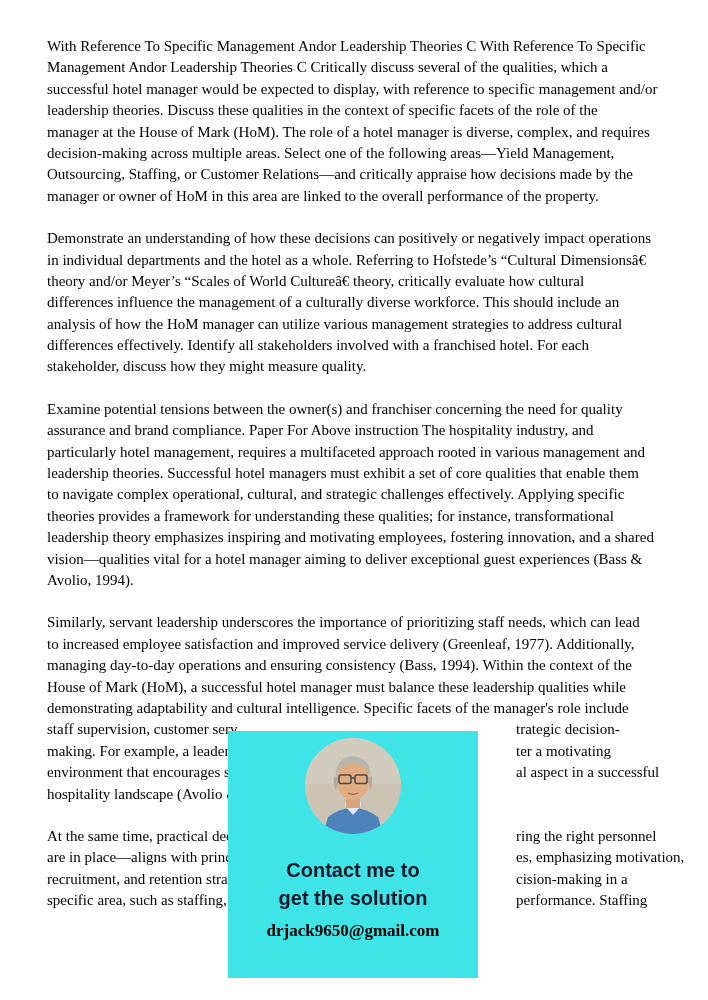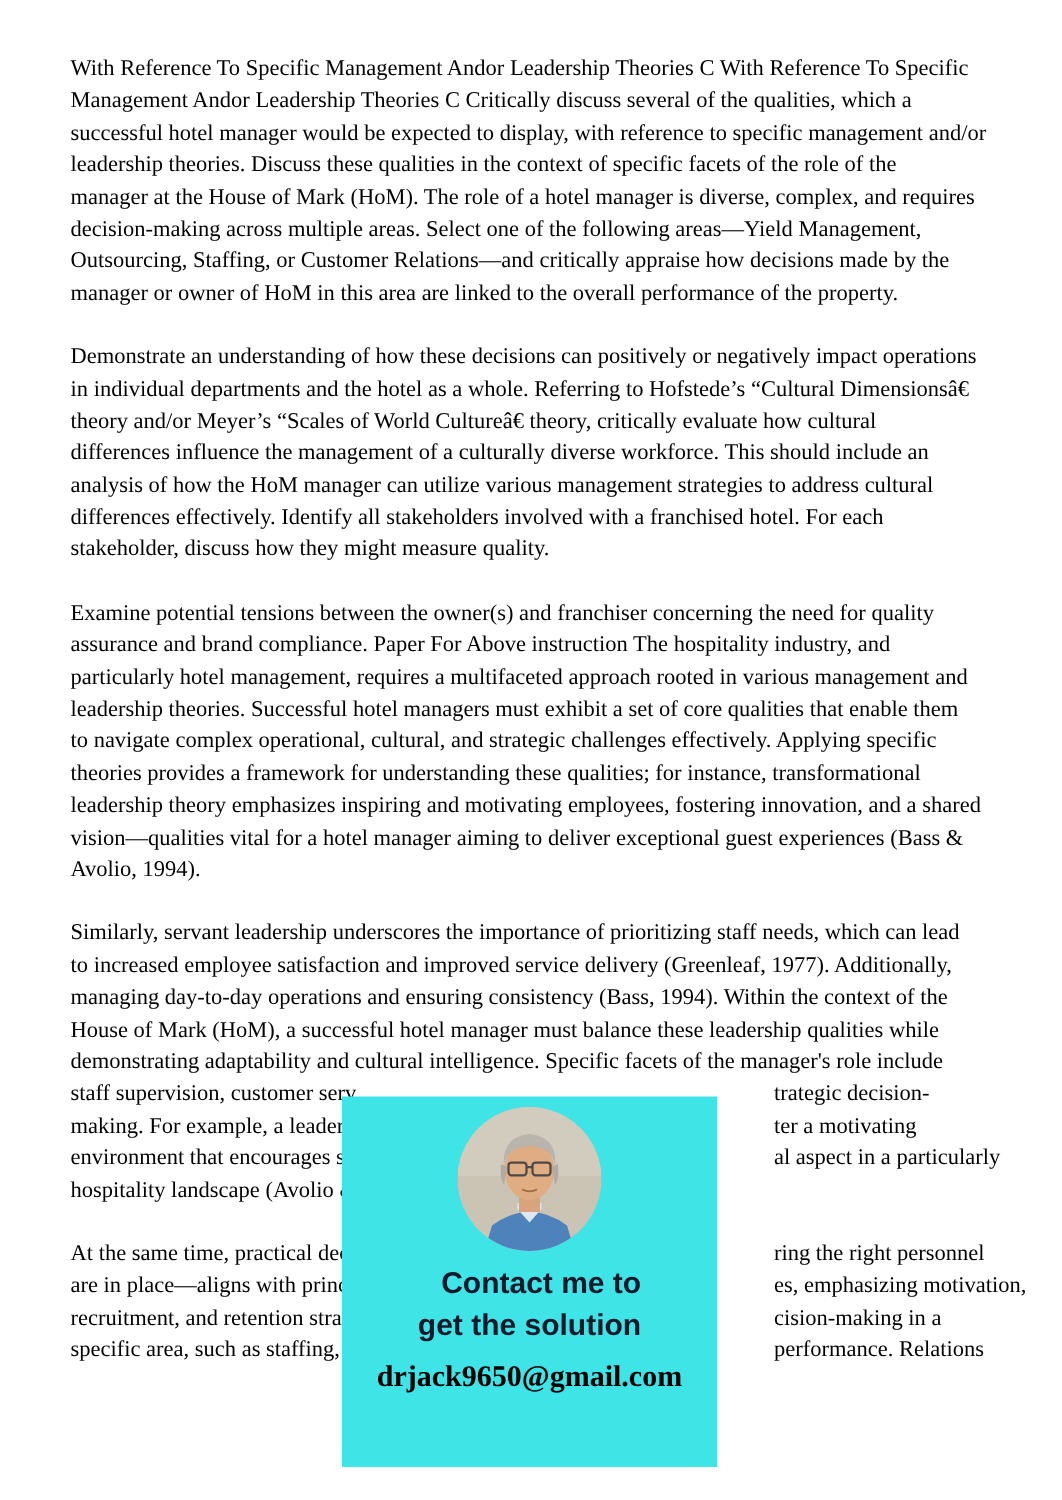--- a/index.html
+++ b/index.html
@@ -49,33 +49,33 @@
     background: #3ee4e6;
   }
   .avatar {
     width: 96px;
     height: 96px;
     border-radius: 50%;
     overflow: hidden;
     flex: none;
   }
   .contact-heading {
-    margin-top: 8px;
+    margin-top: 22px;
     font-family: "Liberation Sans", sans-serif;
     font-weight: 700;
     font-size: 20px;
     line-height: 28px;
-    text-align: right;
+    text-align: center;
     color: #14182b;
   }
   .contact-email {
     margin-top: 9px;
     font-family: "Liberation Serif", serif;
     font-weight: 700;
-    font-size: 20px;
+    font-size: 17px;
     color: #000000;
   }
 </style>
 </head>
 <body>
 
 <div class="page">
 
   <div class="doc" id="doc">
       <div class="para">
@@ -109,28 +109,28 @@
         <div class="line"><span class="frag-left">Avolio, 1994).</span></div>
       </div>
       <div class="para">
         <div class="line"><span class="frag-left">Similarly, servant leadership underscores the importance of prioritizing staff needs, which can lead</span></div>
         <div class="line"><span class="frag-left">to increased employee satisfaction and improved service delivery (Greenleaf, 1977). Additionally,</span></div>
         <div class="line"><span class="frag-left">managing day-to-day operations and ensuring consistency (Bass, 1994). Within the context of the</span></div>
         <div class="line"><span class="frag-left">House of Mark (HoM), a successful hotel manager must balance these leadership qualities while</span></div>
         <div class="line"><span class="frag-left">demonstrating adaptability and cultural intelligence. Specific facets of the manager's role include</span></div>
         <div class="line"><span class="frag-left">staff supervision, customer serv</span><span class="frag-right">trategic decision-</span></div>
         <div class="line"><span class="frag-left">making. For example, a leader e</span><span class="frag-right">ter a motivating</span></div>
-        <div class="line"><span class="frag-left">environment that encourages sta</span><span class="frag-right">al aspect in a particularly</span></div>
+        <div class="line"><span class="frag-left">environment that encourages sta</span><span class="frag-right">al aspect in a successful</span></div>
         <div class="line"><span class="frag-left">hospitality landscape (Avolio &amp;</span></div>
       </div>
       <div class="para">
         <div class="line"><span class="frag-left">At the same time, practical deci</span><span class="frag-right">ring the right personnel</span></div>
         <div class="line"><span class="frag-left">are in place—aligns with princip</span><span class="frag-right">es, emphasizing motivation,</span></div>
         <div class="line"><span class="frag-left">recruitment, and retention strate</span><span class="frag-right">cision-making in a</span></div>
-        <div class="line"><span class="frag-left">specific area, such as staffing, re</span><span class="frag-right">performance. Relations</span></div>
+        <div class="line"><span class="frag-left">specific area, such as staffing, re</span><span class="frag-right">performance. Staffing</span></div>
       </div>
     </div>
 
   <div class="contact-card" style="background: rgb(62, 228, 230);">
     <div class="avatar">
       <svg viewBox="0 0 96 96" width="96" height="96">
         <rect width="96" height="96" fill="#cbc4b5"></rect>
         <rect y="0" width="96" height="46" fill="#d2ccbe"></rect>
         <path d="M18 96 L23 79 Q35 70 48 70 Q61 70 73 79 L78 96 Z" fill="#4d82ba"></path>
         <path d="M40 68 L48 77 L56 68 L56 64 L40 64 Z" fill="#dfe8f2"></path>

